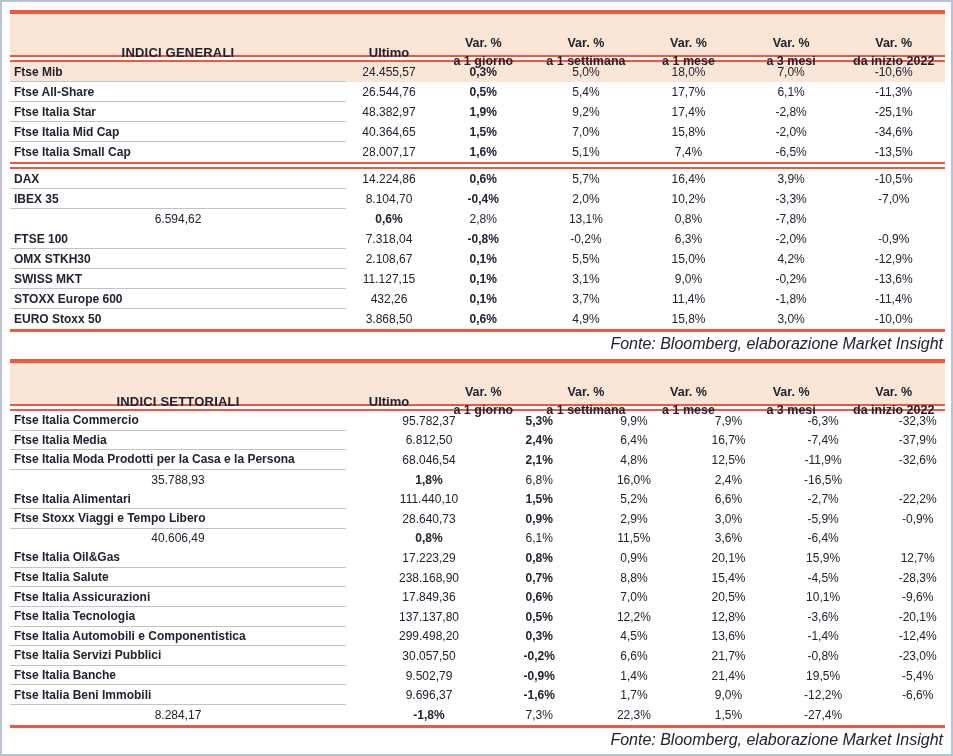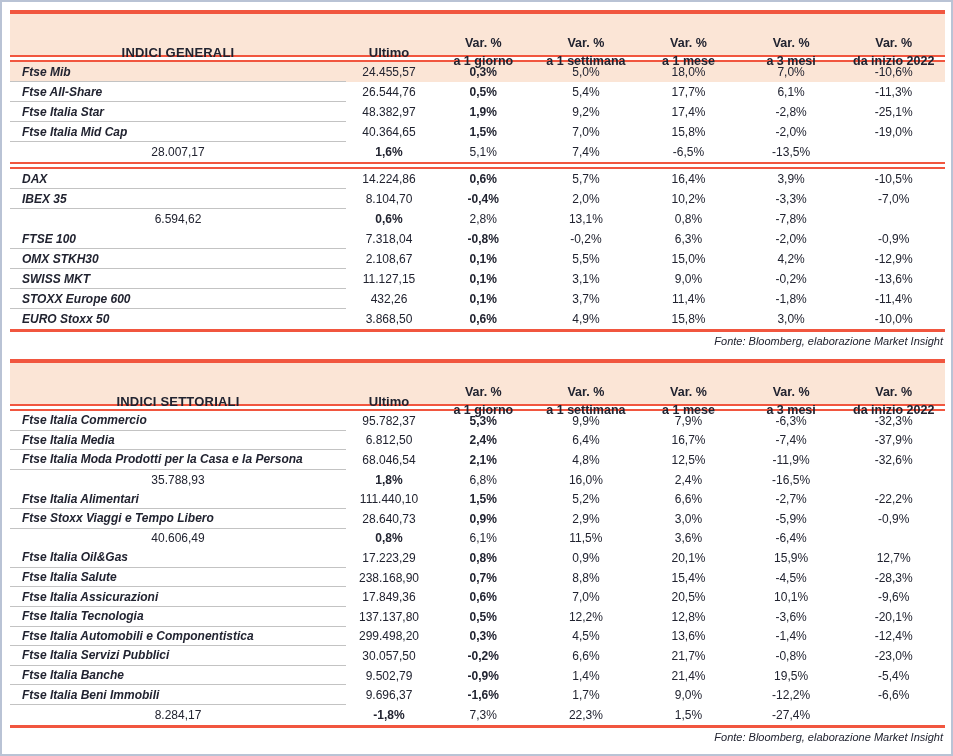--- a/index.html
+++ b/index.html
@@ -42,33 +42,33 @@
     display:flex;flex-direction:column;justify-content:center;
     text-align:center;font-weight:bold;font-size:12.5px;line-height:18px;
     height:100%;padding:20px 0;
   }
   .row{
     display:grid;
     grid-template-columns:336px 86px repeat(5,1fr);
     height:20px;
     align-items:stretch;
   }
-  .t2 .row{height:19.6px;}
+  .t2 .row{height:19.6px;gap:40px;}
   .row.hl{background:var(--peach);}
   .cell{display:flex;align-items:center;font-size:12px;}
   .name{
-    font-weight:bold;font-style:italic;
-    padding-left:12px;white-space:nowrap;overflow:hidden;
+    font-weight:bold;
+    padding-left:4px;white-space:nowrap;overflow:hidden;
     border-bottom:1px solid var(--grayline);
   }
   .row.last .name{border-bottom:none;}
   .num{justify-content:center;text-align:center;}
   .d1{font-weight:bold;text-align:center;}
   .source{
-    text-align:right;font-style:italic;font-size:11px;
+    text-align:right;font-style:italic;font-size:16px;
     padding:3px 2px 5px 0;height:22px;
   }
   .gap{height:5px;}
 </style>
 </head>
 <body>
 
 <div class="frame">
   <div id="table-mount-0" class="mi-table t1">
       <div class="rule-thick"></div>
@@ -124,23 +124,24 @@
         <div class="cell num">-2,8%</div>
         <div class="cell num">-25,1%</div>
       </div>
       <div class="row">
         <div class="cell name">Ftse Italia Mid Cap</div>
         <div class="cell num">40.364,65</div>
         <div class="cell num d1">1,5%</div>
         <div class="cell num">7,0%</div>
         <div class="cell num">15,8%</div>
         <div class="cell num">-2,0%</div>
-        <div class="cell num">-19,0%</div>
+        <div class="cell num">-34,6%</div>
       </div>
       <div class="row last">
+        <div class="cell name">Ftse Italia Small Cap</div>
         <div class="cell num">28.007,17</div>
         <div class="cell num d1">1,6%</div>
         <div class="cell num">5,1%</div>
         <div class="cell num">7,4%</div>
         <div class="cell num">-6,5%</div>
         <div class="cell num">-13,5%</div>
       </div>
       <div class="rule-double"></div>
       <div class="row">
         <div class="cell name">DAX</div>

